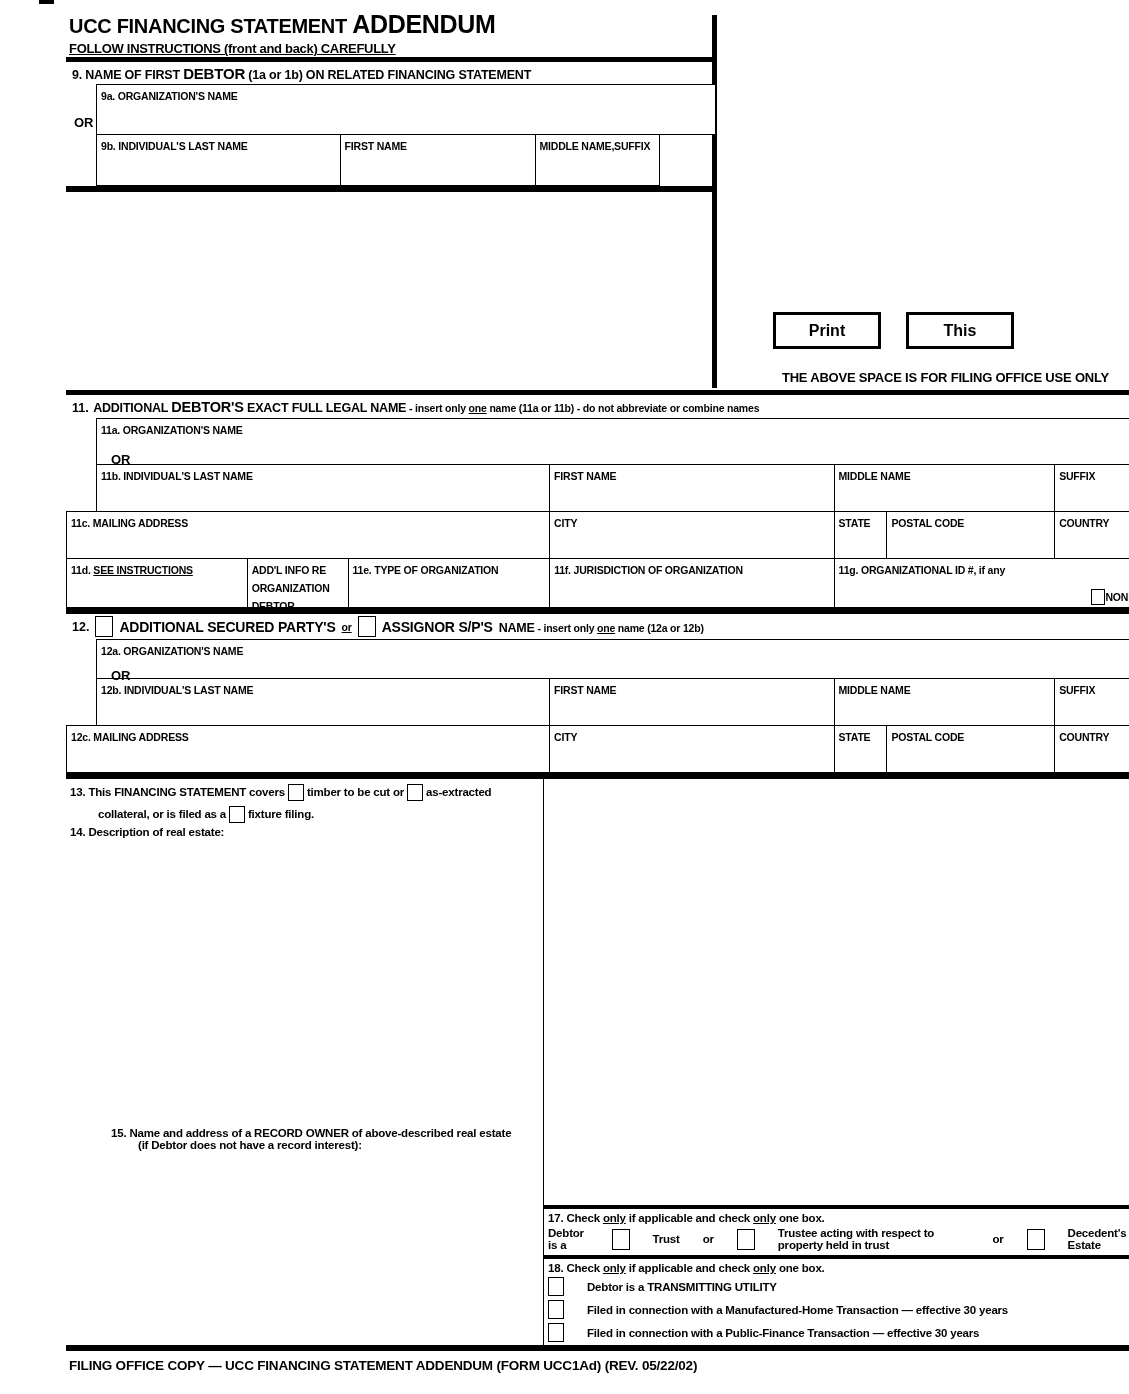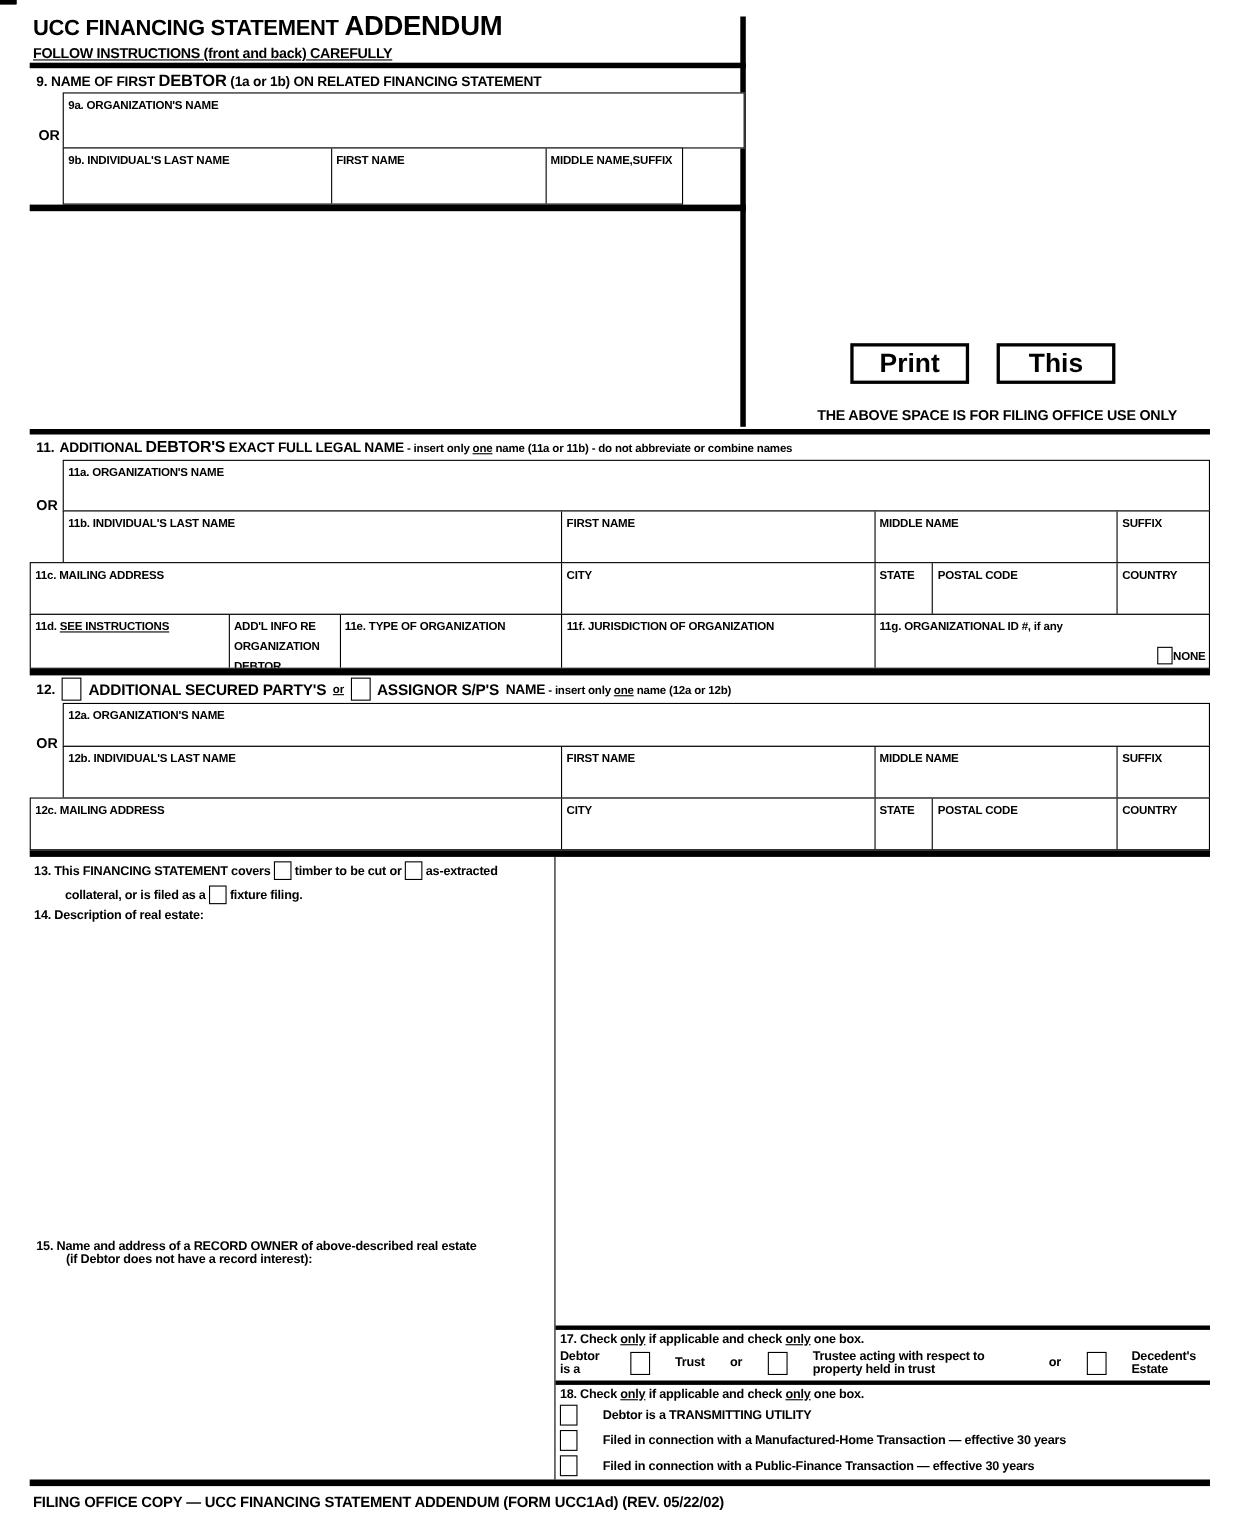--- a/index.html
+++ b/index.html
@@ -1,20 +1,20 @@
 <!DOCTYPE html>
 <html><head>
 <meta charset="utf-8">
 <style>
   * { margin:0; padding:0; box-sizing:border-box; }
   html,body { background:#fff; }
   body { font-family:"Liberation Sans", sans-serif; color:#000; }
   .page { position:relative; width:1129px; height:1394px; background:#fff; overflow:hidden; }
 
-  .abs { position:absolute; }
+  .abs { position:absolute;margin-left:39px; }
   .u { text-decoration:underline; }
 
   .hbar { background:#000; }
 
   
   .title-main { font-size:20px; font-weight:bold; letter-spacing:-0.3px; }
   .title-emph { font-size:25px; font-weight:bold; letter-spacing:-0.3px; }
   .follow { font-size:13px; font-weight:bold; text-decoration:underline; letter-spacing:-0.3px; }
   .sec-title { font-size:12.5px; font-weight:bold; letter-spacing:-0.2px; }
   .sec-title .emph { font-size:15px; }
@@ -36,21 +36,21 @@
   .h-big { font-size:14px; font-weight:bold; letter-spacing:-0.2px; }
 
   
   .cb { display:inline-block; background:#fff; border:1.5px solid #000; vertical-align:middle; flex:none; }
   .cb-sm { width:14px; height:16px; }
   .cb-md { width:16px; height:17px; }
   .cb-lg { width:18px; height:21px; }
 
   
   .btn { position:absolute; width:108px; height:37px; background:#fff; border:3px solid #000;
-         font-family:"Liberation Sans", sans-serif; font-size:24px; font-weight:bold; color:#000;
+         font-family:"Liberation Sans", sans-serif; font-size:16px; font-weight:bold; color:#000;
          display:flex; align-items:center; justify-content:center; cursor:pointer; }
 
   .body-txt { font-size:11.5px; font-weight:bold; letter-spacing:-0.2px; }
   .opt-row { display:flex; align-items:center; gap:23px; }
   .grow { flex:1 1 auto; }
 </style>
 </head>
 <body>
 
 <div class="page">

